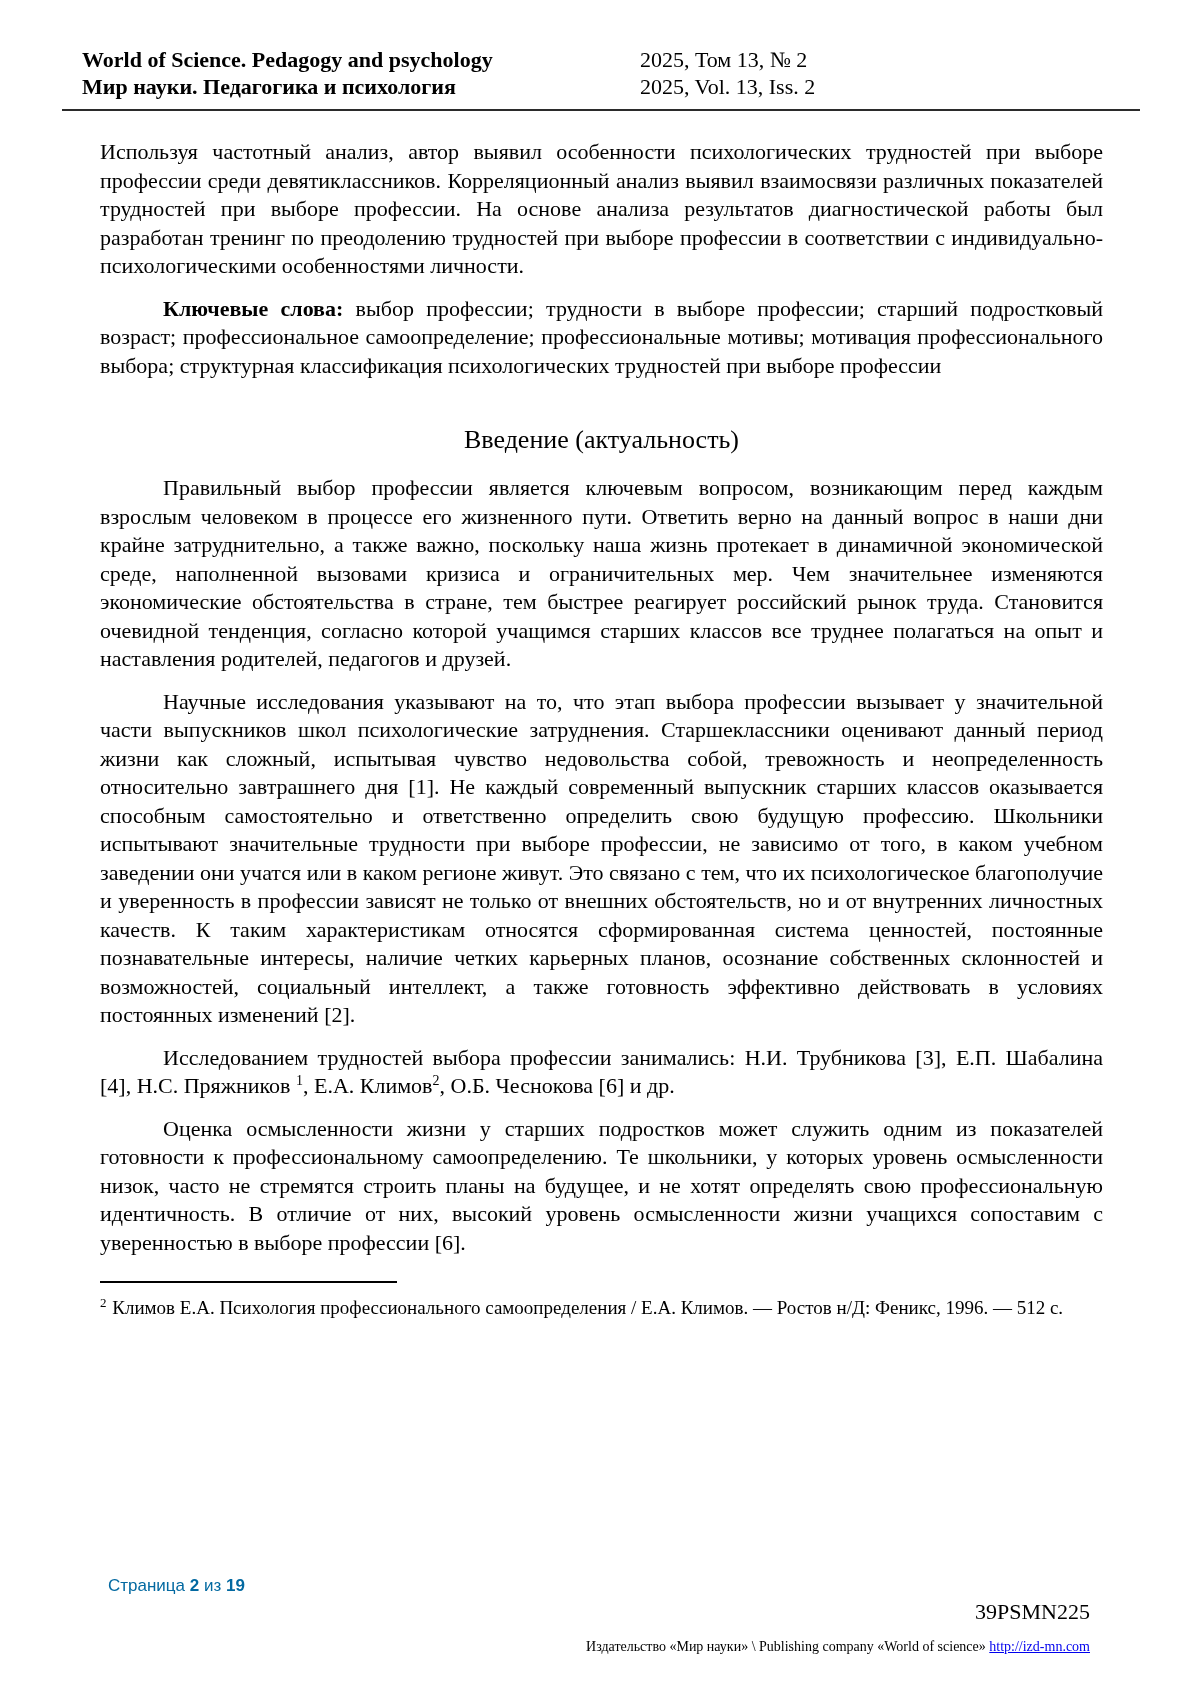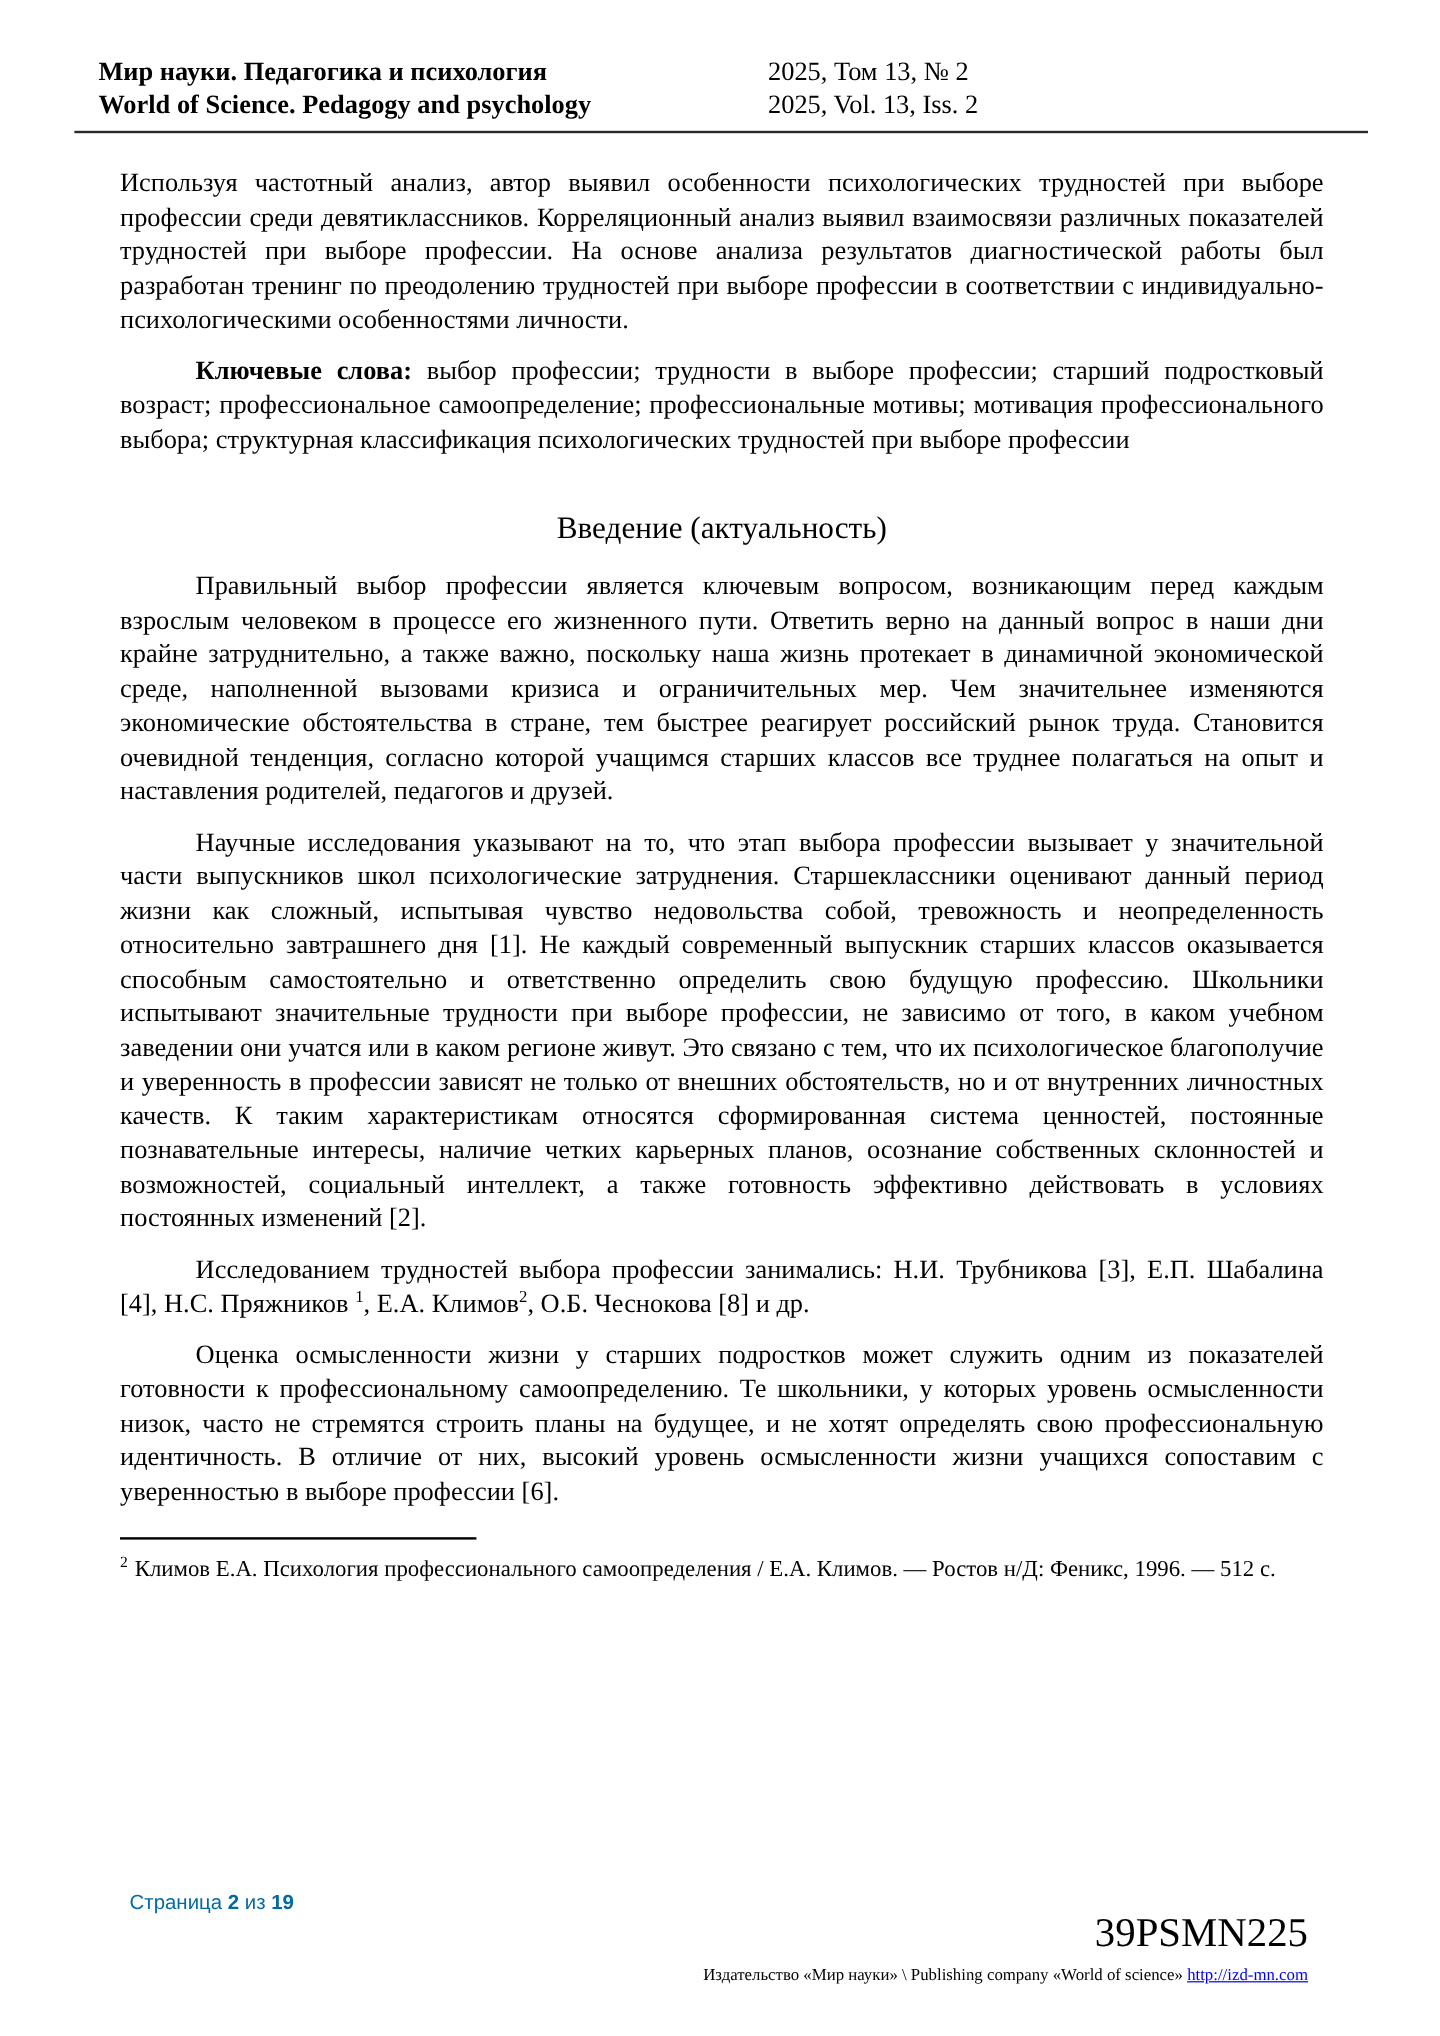--- a/index.html
+++ b/index.html
@@ -82,61 +82,61 @@
     left: 108px;
     top: 1576px;
     font-family: "Liberation Sans", sans-serif;
     font-size: 17px;
     color: #0369a1;
   }
   .article-id {
     position: absolute;
     right: 110px;
     top: 1596px;
-    font-size: 34px;
+    font-size: 22px;
     line-height: 32px;
   }
   .publisher {
     position: absolute;
     right: 110px;
     top: 1638px;
     font-size: 14px;
     line-height: 17px;
     margin-left: 43px;
   }
 </style>
 </head>
 <body>
 
 <div class="page">
 
   <header class="header">
     <div class="h-left">
+      <div>World of Science. Pedagogy and psychology</div>
       <div>Мир науки. Педагогика и психология</div>
-      <div>World of Science. Pedagogy and psychology</div>
     </div>
     <div class="h-mid">
       <div>2025, Том 13, № 2</div>
       <div>2025, Vol. 13, Iss. 2</div>
     </div>
   </header>
   <div class="header-rule"></div>
 
   <main class="content">
     <p class="body no-indent">Используя частотный анализ, автор выявил особенности психологических трудностей при выборе профессии среди девятиклассников. Корреляционный анализ выявил взаимосвязи различных показателей трудностей при выборе профессии. На основе анализа результатов диагностической работы был разработан тренинг по преодолению трудностей при выборе профессии в соответствии с индивидуально-психологическими особенностями личности.</p>
 
     <p class="body"><b>Ключевые слова:</b><span> выбор профессии; трудности в выборе профессии; старший подростковый возраст; профессиональное самоопределение; профессиональные мотивы; мотивация профессионального выбора; структурная классификация психологических трудностей при выборе профессии</span></p>
 
     <h2 class="section-heading">Введение (актуальность)</h2>
 
     <p class="body">Правильный выбор профессии является ключевым вопросом, возникающим перед каждым взрослым человеком в процессе его жизненного пути. Ответить верно на данный вопрос в наши дни крайне затруднительно, а также важно, поскольку наша жизнь протекает в динамичной экономической среде, наполненной вызовами кризиса и ограничительных мер. Чем значительнее изменяются экономические обстоятельства в стране, тем быстрее реагирует российский рынок труда. Становится очевидной тенденция, согласно которой учащимся старших классов все труднее полагаться на опыт и наставления родителей, педагогов и друзей.</p>
 
     <p class="body">Научные исследования указывают на то, что этап выбора профессии вызывает у значительной части выпускников школ психологические затруднения. Старшеклассники оценивают данный период жизни как сложный, испытывая чувство недовольства собой, тревожность и неопределенность относительно завтрашнего дня [1]. Не каждый современный выпускник старших классов оказывается способным самостоятельно и ответственно определить свою будущую профессию. Школьники испытывают значительные трудности при выборе профессии, не зависимо от того, в каком учебном заведении они учатся или в каком регионе живут. Это связано с тем, что их психологическое благополучие и уверенность в профессии зависят не только от внешних обстоятельств, но и от внутренних личностных качеств. К таким характеристикам относятся сформированная система ценностей, постоянные познавательные интересы, наличие четких карьерных планов, осознание собственных склонностей и возможностей, социальный интеллект, а также готовность эффективно действовать в условиях постоянных изменений [2].</p>
 
-    <p class="body"><span>Исследованием трудностей выбора профессии занимались: Н.И. Трубникова [3], Е.П. Шабалина [4], Н.С. Пряжников </span><sup>1</sup><span>, Е.А. Климов</span><sup>2</sup><span>, О.Б. Чеснокова [8] и др.</span></p>
+    <p class="body"><span>Исследованием трудностей выбора профессии занимались: Н.И. Трубникова [3], Е.П. Шабалина [4], Н.С. Пряжников </span><sup>1</sup><span>, Е.А. Климов</span><sup>2</sup><span>, О.Б. Чеснокова [6] и др.</span></p>
 
     <p class="body">Оценка осмысленности жизни у старших подростков может служить одним из показателей готовности к профессиональному самоопределению. Те школьники, у которых уровень осмысленности низок, часто не стремятся строить планы на будущее, и не хотят определять свою профессиональную идентичность. В отличие от них, высокий уровень осмысленности жизни учащихся сопоставим с уверенностью в выборе профессии [6].</p>
 
 
     <div class="fn-rule"></div>
 
 
     <p class="footnote"><sup>2</sup><span> Климов Е.А. Психология профессионального самоопределения / Е.А. Климов. — Ростов н/Д: Феникс, 1996. — 512 с.</span></p>
   </main>
 

